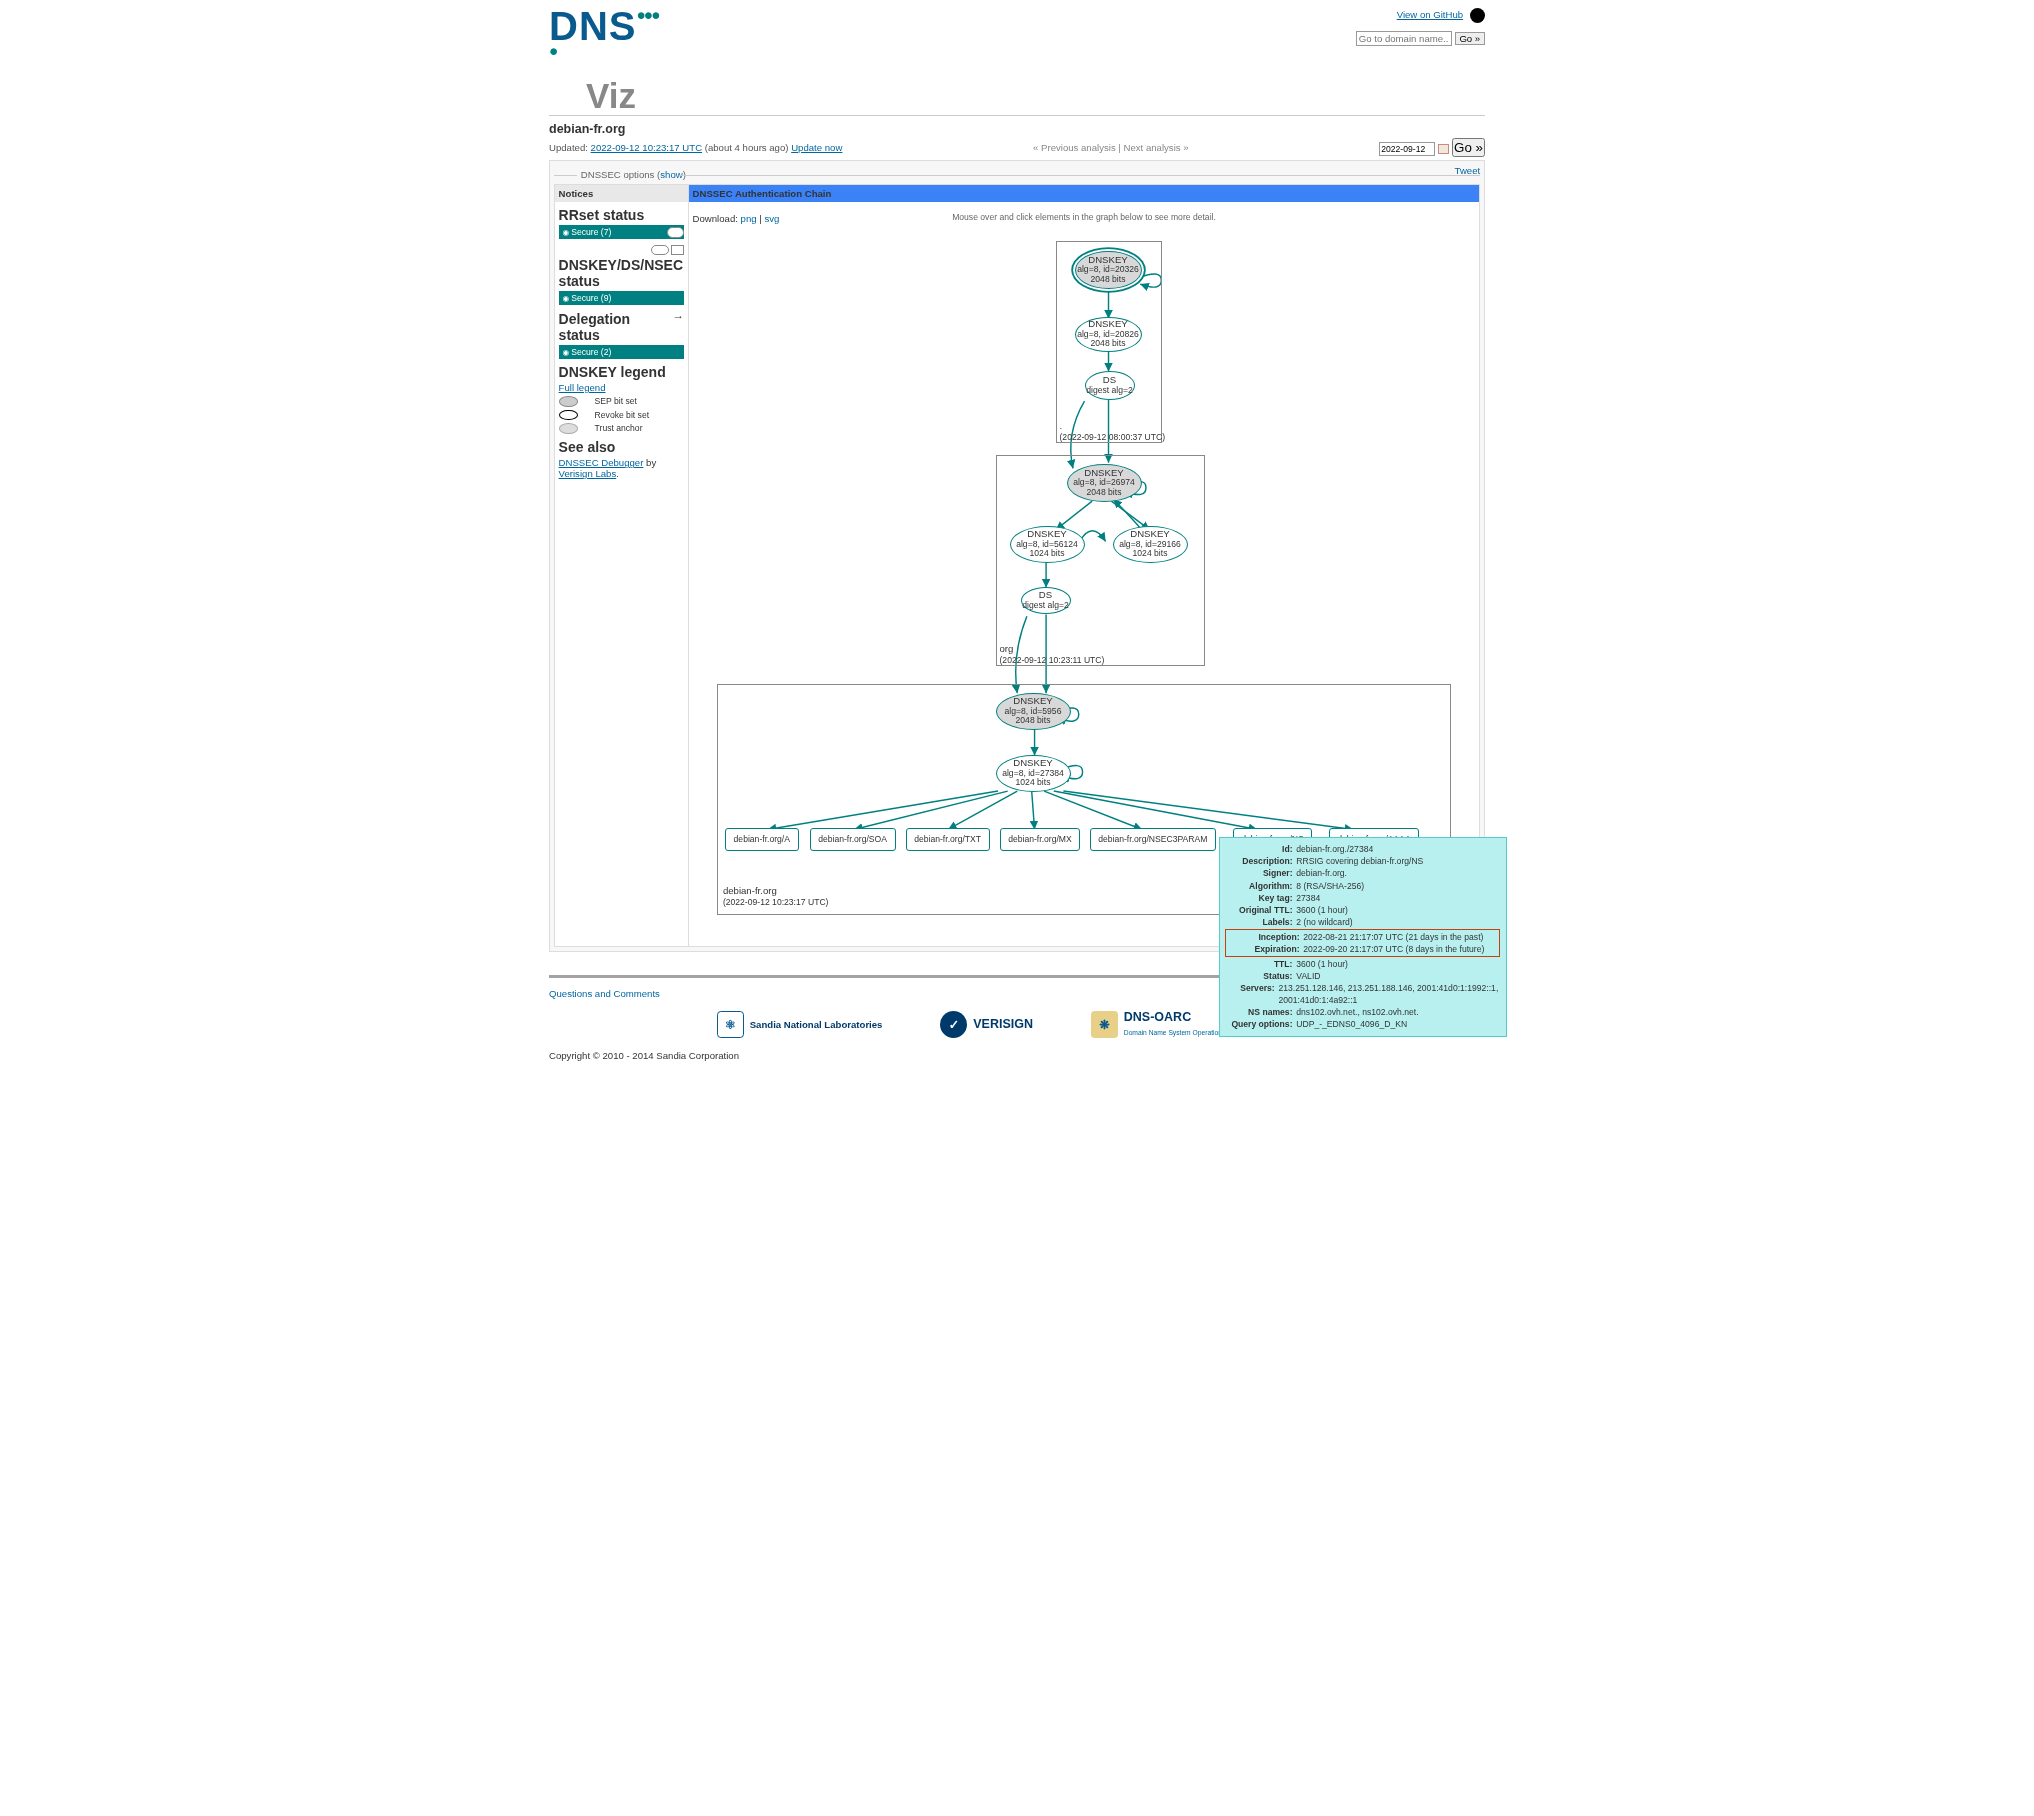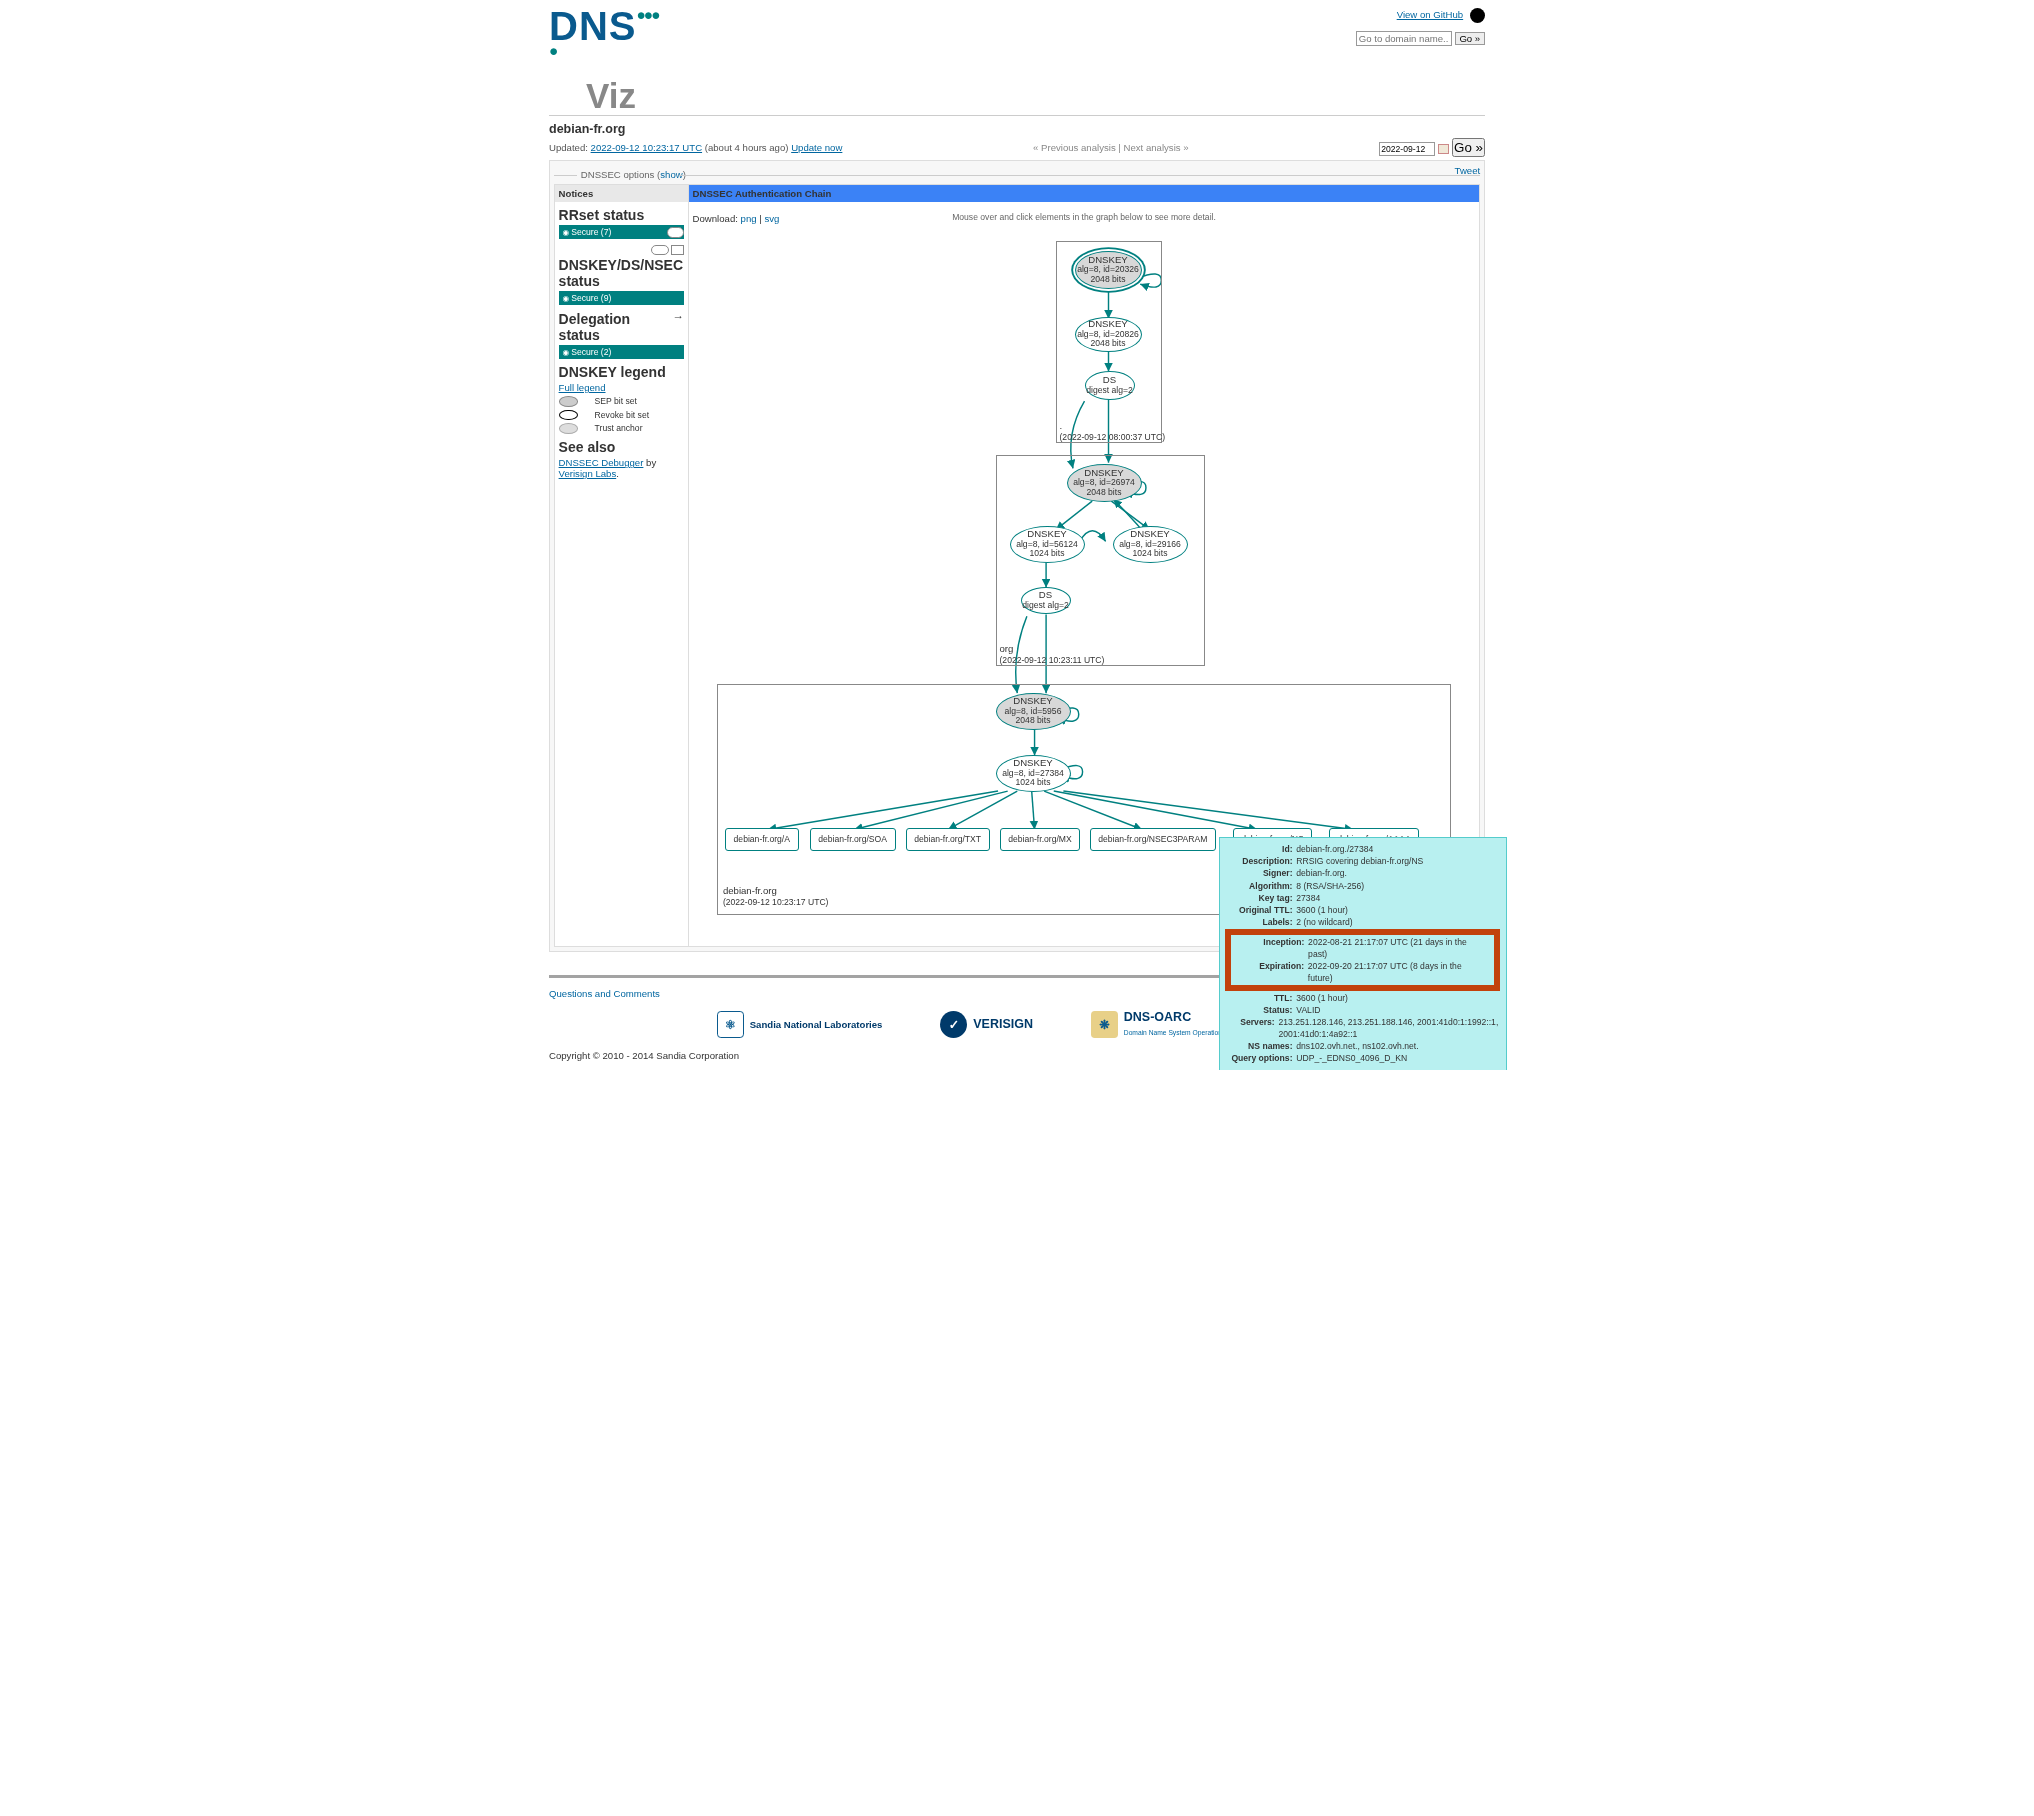--- a/index.html
+++ b/index.html
@@ -60,21 +60,21 @@
 .zone{position:absolute;border:1px solid #888}
 .node{position:absolute;border:1.9px solid #008080;border-radius:50%;background:#fff;text-align:center;display:flex;flex-direction:column;justify-content:center;font-size:8.6px;line-height:1.1}
 .node.grey{background:#d8d8d8}
 .node.dbl{box-shadow:0 0 0 1.9px #fff,0 0 0 3.8px #008080}
 .node .t{font-size:9.6px}
 .rrset{position:absolute;border:1.9px solid #008080;border-radius:3px;background:#fff;text-align:center;font-size:8.6px;padding:5.8px 7.7px;white-space:nowrap}
 .zlabel{position:absolute;font-size:9.6px;color:#333}
 .tooltip{position:absolute;background:#b8f0f0;border:1px solid #5cc;font-size:8.6px;padding:5.8px;width:288px;line-height:1.4}
 .tooltip .row{display:flex}
 .tooltip .k{width:71px;text-align:right;font-weight:bold;padding-right:3.8px}
-.tooltip .hl{border:6px solid #c2410c;padding:1px 6px;margin:1px 0}
+.tooltip .hl{border:1px solid #c2410c;padding:1px 6px;margin:1px 0}
 .footer{text-align:left;font-size:9.6px;padding:9.6px 0;border-top:3px solid #a3a3a3;margin-top:23px}
 .footer a{color:#0066a0}
 .sponsors{display:flex;justify-content:center;gap:58px;align-items:center;margin:11.5px 0}
 .sp{font-size:12.5px;font-weight:bold;color:#003a6a;display:flex;align-items:center;gap:5.8px}
 .sp .ico{width:27px;height:27px;border:1.9px solid #0a5a8e;border-radius:3.8px;display:flex;align-items:center;justify-content:center;color:#0a5a8e}
 svg{position:absolute;top:0;left:0;pointer-events:none}
 </style>
 </head>
 <body>
 

